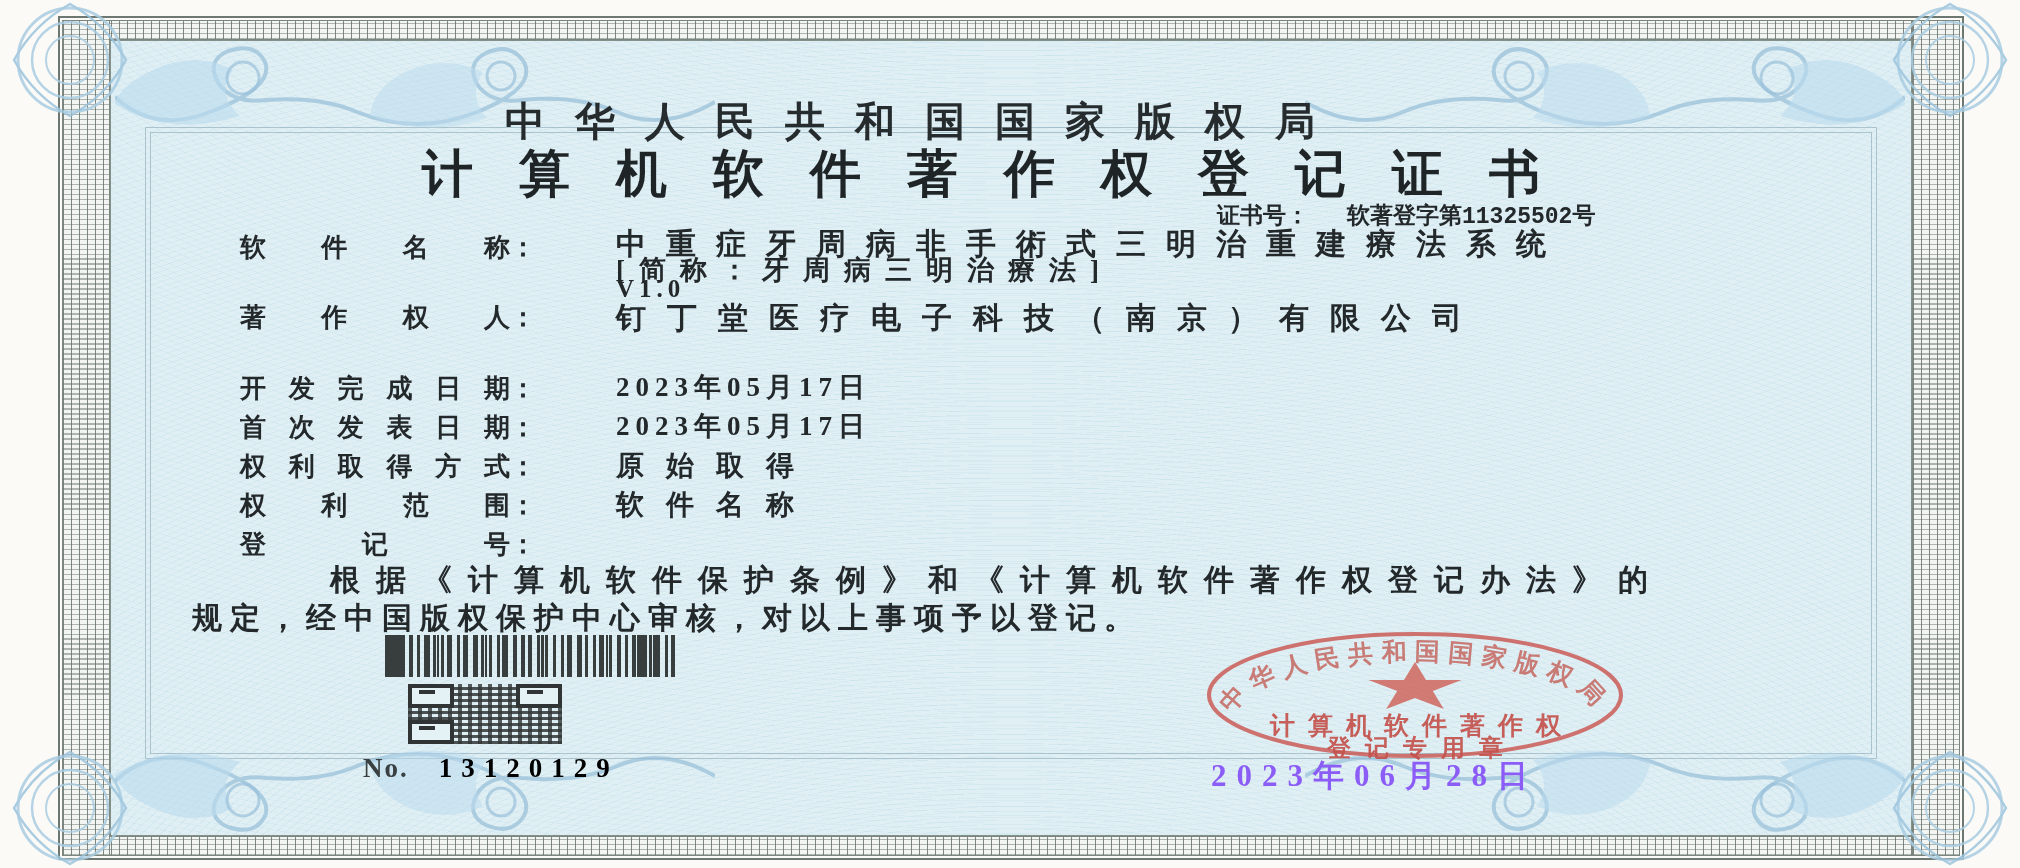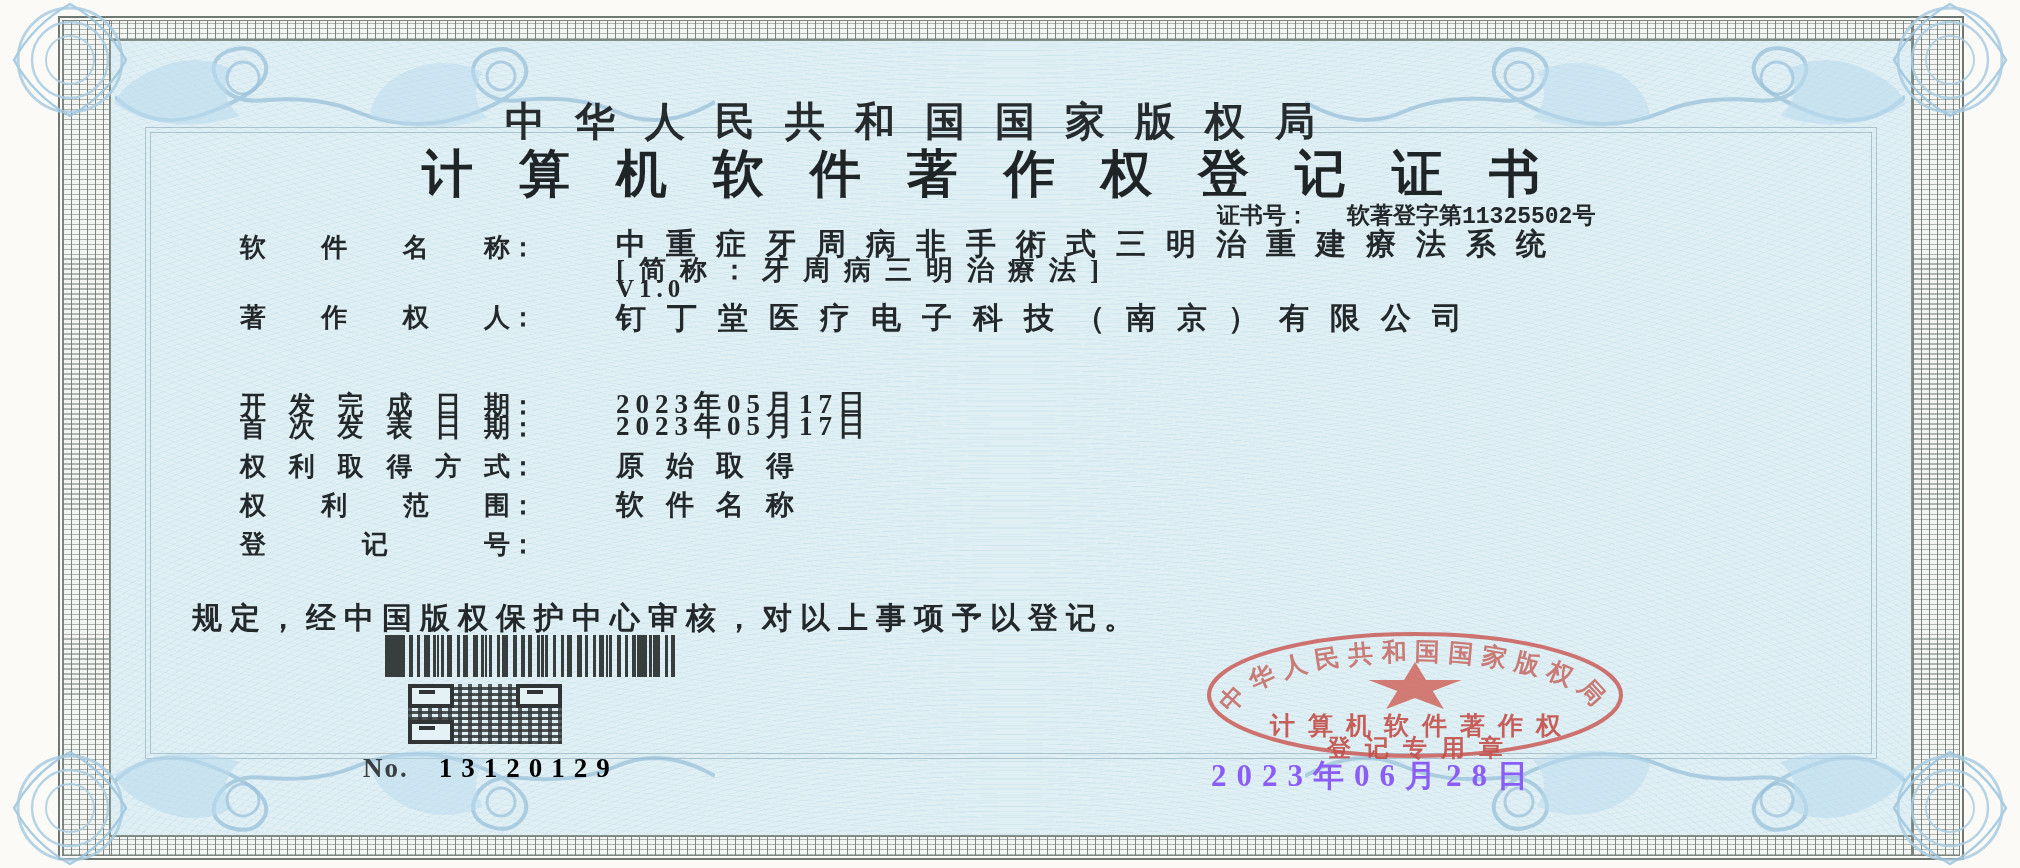--- a/index.html
+++ b/index.html
@@ -130,21 +130,21 @@
   </div>
   <div class="t name1">中重症牙周病非手術式三明治重建療法系统</div>
   <div class="t name2">[简称：牙周病三明治療法]</div>
   <div class="t name3">V1.0</div>
 
   <div class="row" style="top:300px">
     <span class="lbl">著作权人</span><span class="colon">：</span>
     <span class="val v-holder">钉丁堂医疗电子科技（南京）有限公司</span>
   </div>
 
-  <div class="row" style="top:388px">
+  <div class="row" style="top:371px">
     <span class="lbl">开发完成日期</span><span class="colon">：</span>
     <span class="val v-date">2023年05月17日</span>
   </div>
 
   <div class="row" style="top:410px">
     <span class="lbl">首次发表日期</span><span class="colon">：</span>
     <span class="val v-date">2023年05月17日</span>
   </div>
 
   <div class="row" style="top:449px">
@@ -154,20 +154,21 @@
 
   <div class="row" style="top:488px">
     <span class="lbl">权利范围</span><span class="colon">：</span>
     <span class="val v-wide">软件名称</span>
   </div>
 
   <div class="row" style="top:527px">
     <span class="lbl">登记号</span><span class="colon">：</span>
   </div>
 
+  <div class="t stmt1">根据《计算机软件保护条例》和《计算机软件著作权登记办法》的</div>
   <div class="t stmt2">规定，经中国版权保护中心审核，对以上事项予以登记。</div>
 
   <div class="barcode"></div>
   <div class="qr">
     <div class="finder f-tl"></div>
     <div class="finder f-tr"></div>
     <div class="finder f-bl"></div>
   </div>
   <div class="t serial">
     <span>No.</span><span class="num">13120129</span>

